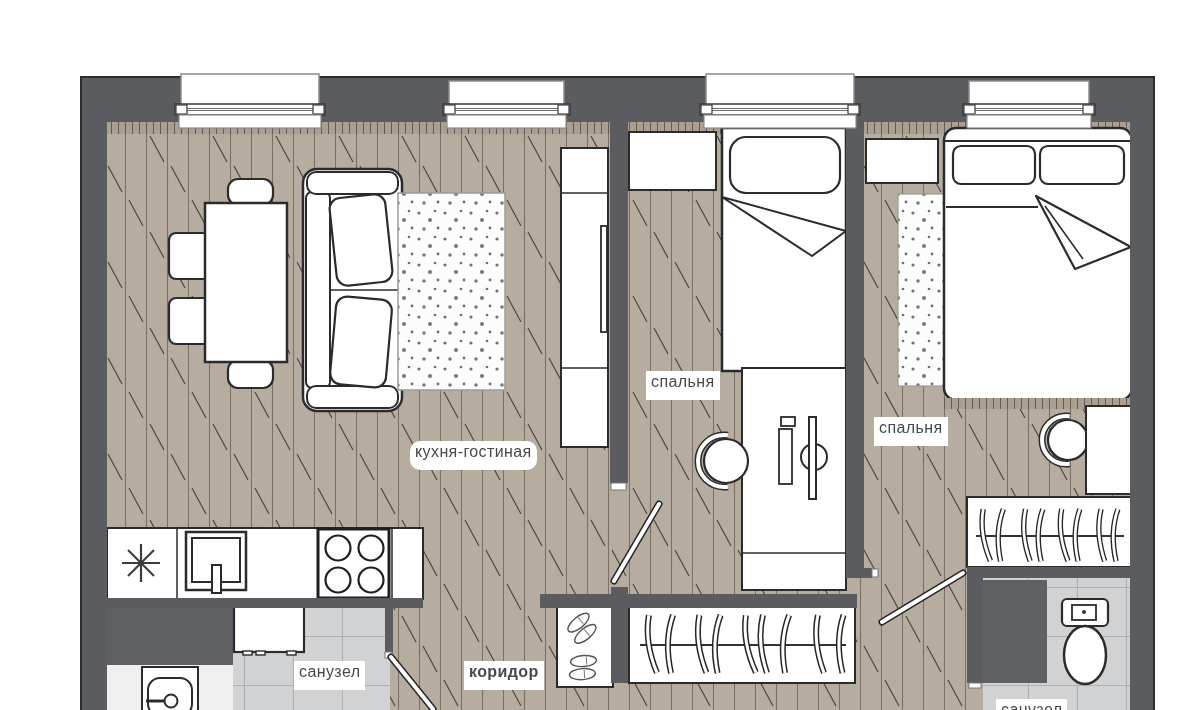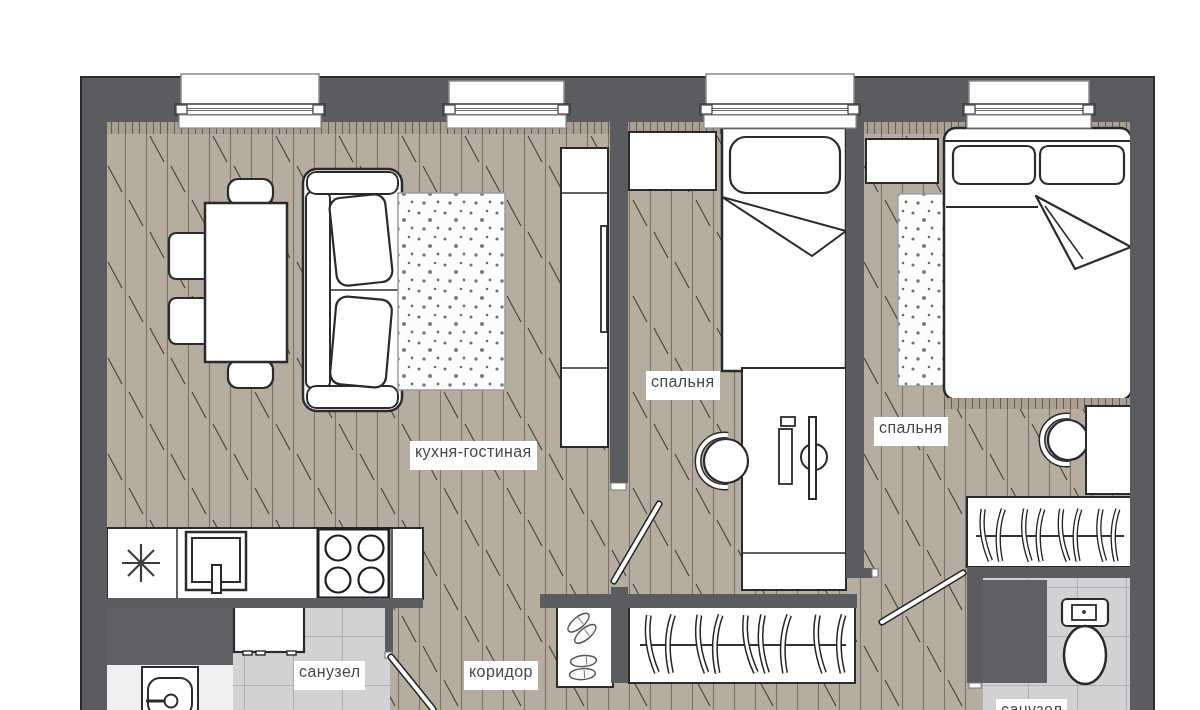--- a/index.html
+++ b/index.html
@@ -276,19 +276,19 @@
       <line x1="882" y1="622" x2="963" y2="573" stroke="#26262a" stroke-width="7"></line>
       <line x1="882" y1="622" x2="963" y2="573" stroke="#ffffff" stroke-width="4"></line>
     </g>
     <g>
       <line x1="391" y1="657" x2="433" y2="709" stroke="#26262a" stroke-width="7"></line>
       <line x1="391" y1="657" x2="433" y2="709" stroke="#ffffff" stroke-width="4"></line>
     </g>
   </g>
 </svg>
 
-  <div class="room-label" style="left:410px;top:441px;">кухня-гостиная</div>
+  <div class="room-label" style="left:410px;top:441px;border-radius:10px;">кухня-гостиная</div>
   <div class="room-label" style="left:646px;top:371px;">спальня</div>
   <div class="room-label" style="left:874px;top:417px;">спальня</div>
   <div class="room-label" style="left:294px;top:661px;">санузел</div>
-  <div class="room-label" style="left:464px;top:661px;">коридор</div>
+  <div class="room-label" style="left:464px;top:661px;font-weight:bold;">коридор</div>
   <div class="room-label" style="left:996px;top:699px;">санузел</div>
 </div>
 
 </body></html>

